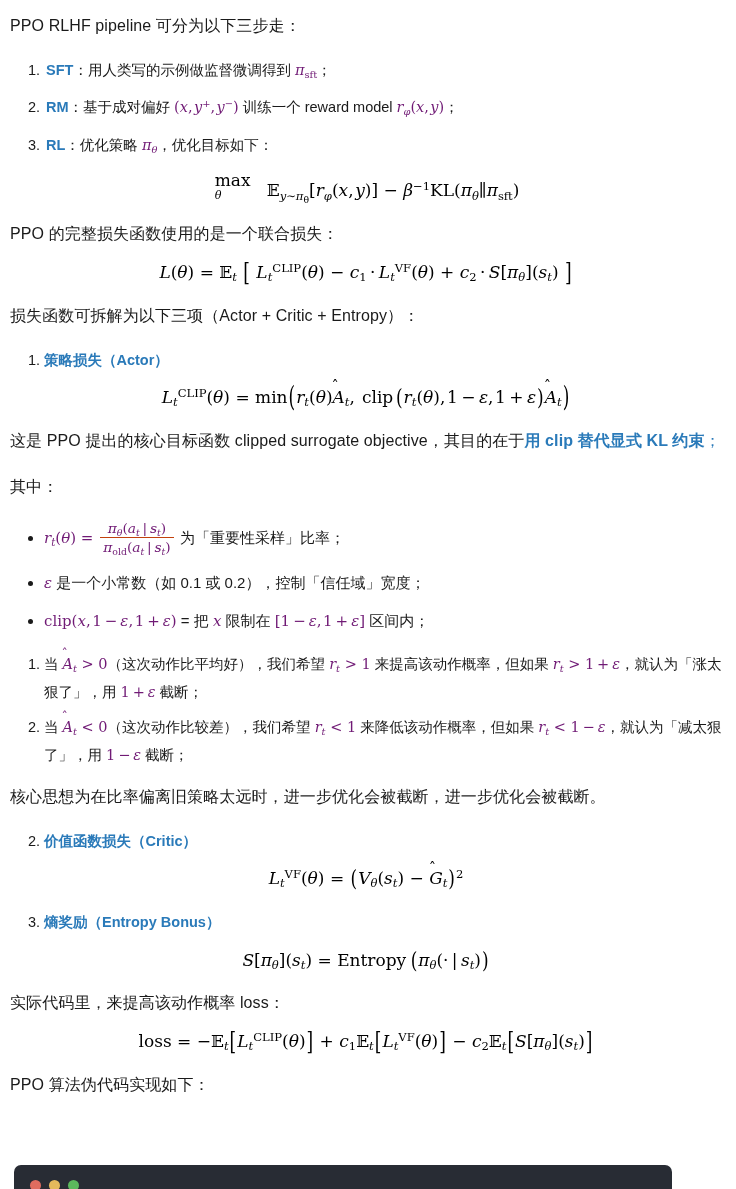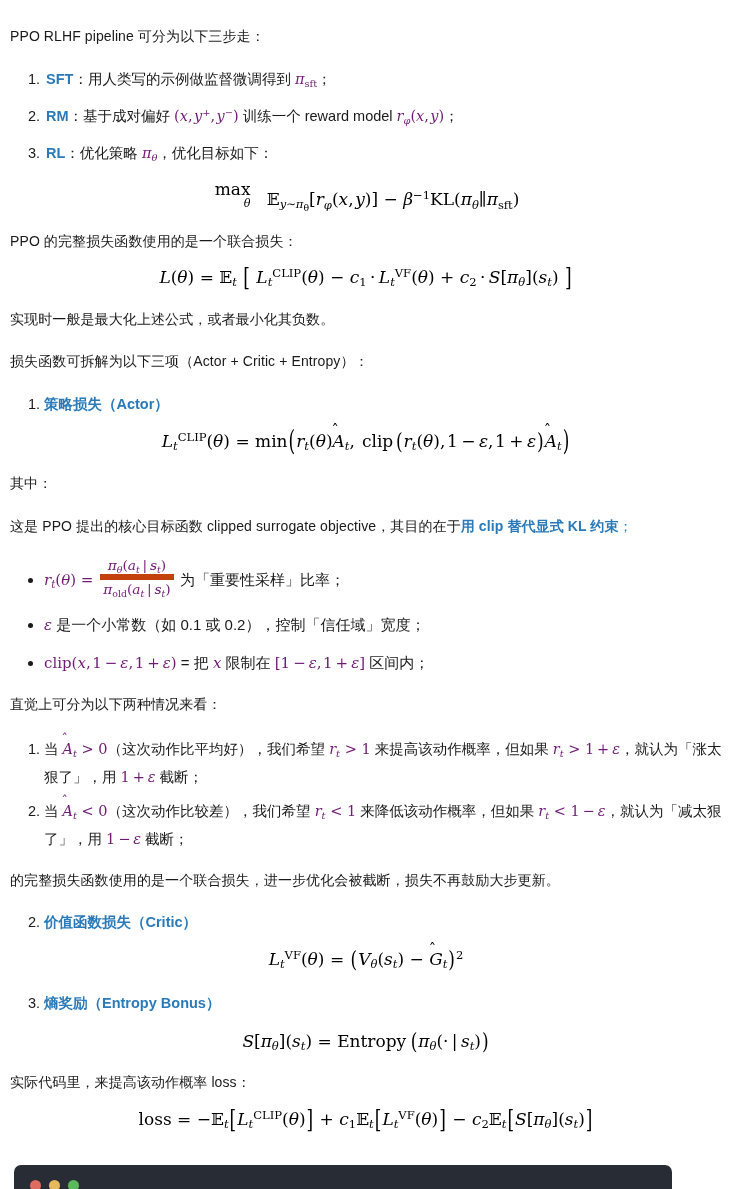--- a/index.html
+++ b/index.html
@@ -16,22 +16,22 @@
     font-size: 14.5px;
     line-height: 1.75;
   }
   .page {
     padding: 12px 14px 0 10px;
     position: relative;
   }
 
   
   .para {
-    margin: 12px 0 14px 0;
-    font-size: 14px;
+    margin: 0 0 14px 0;
+    font-size: 16px;
     color: #1a1a1a;
     letter-spacing: 0.1px;
   }
   .para.tight { margin-bottom: 10px; }
   .para.lead  { margin-bottom: 18px; }
 
   .accent { color: #2a7ab9; font-weight: bold; }
   .accent-plain { color: #2a7ab9; }
 
   
@@ -112,21 +112,21 @@
   .frac {
     display: inline-block;
     vertical-align: -0.62em;
     text-align: center;
     margin: 1px 2px;
     line-height: 1.25;
   }
   .frac .num { display: block; padding: 0 3px; font-size: 0.92em; }
   .frac .den {
     display: block;
-    border-top: 6px solid #c2410c;
+    border-top: 1px solid #c2410c;
     padding: 1px 3px 0 3px;
     font-size: 0.92em;
   }
 
   
   .bigparen {
     display: inline-block;
     transform: scaleY(1.6);
     transform-origin: center;
     font-family: "DejaVu Serif","Liberation Serif",serif;
@@ -149,21 +149,21 @@
   .hat-wrap { position: relative; display: inline-block; }
   .hat-wrap .hat {
     position: absolute;
     top: -0.62em; left: 50%;
     transform: translateX(-48%);
     font-size: 0.85em;
     font-style: normal;
   }
   .underop {
     display: inline-block;
-    text-align: right;
+    text-align: left;
     vertical-align: -0.15em;
     line-height: 1.05;
     margin: 0 2px;
   }
   .underop .top { display: block; font-style: normal; }
   .underop .bot { display: block; font-size: 0.66em; font-style: italic; }
 
   
   .code-window {
     position: absolute;
@@ -219,62 +219,60 @@
     <span class="mr">𝔼</span><sub class="sub-i">t</sub>
     <span class="bigbrack">[</span>
     <span class="mi">L</span><sub class="sub-i">t</sub><sup class="mr">CLIP</sup><span class="mr">(</span><span class="mi">θ</span><span class="mr">)</span>
     <span class="mr">−</span>
     <span class="mi">c</span><sub class="mr">1</sub><span class="mr"> · </span><span class="mi">L</span><sub class="sub-i">t</sub><sup class="mr">VF</sup><span class="mr">(</span><span class="mi">θ</span><span class="mr">)</span>
     <span class="mr">+</span>
     <span class="mi">c</span><sub class="mr">2</sub><span class="mr"> · </span><span class="mi">S</span><span class="mr">[</span><span class="mi">π</span><sub class="sub-i">θ</sub><span class="mr">]</span><span class="mr">(</span><span class="mi">s</span><sub class="sub-i">t</sub><span class="mr">)</span>
     <span class="bigbrack">]</span>
   </div>
 
-  <p class="para lead">实现时一般是最大化上述公式，或者最小化其负数。</p>
 
   <p class="para lead">损失函数可拆解为以下三项（Actor + Critic + Entropy）：</p>
 
   <ol class="parts">
     <li style="color: rgb(42, 122, 185);">策略损失（Actor）</li>
   </ol>
 
   <div class="math-display">
     <span class="mi">L</span><sub class="sub-i">t</sub><sup class="mr">CLIP</sup><span class="mr">(</span><span class="mi">θ</span><span class="mr">)</span>
     <span class="mr">=</span>
     <span class="mr">min</span><span class="bigparen">(</span><span class="mi">r</span><sub class="sub-i">t</sub><span class="mr">(</span><span class="mi">θ</span><span class="mr">)</span><span class="hat-wrap"><span class="hat">̂</span><span class="mi">A</span></span><sub class="sub-i">t</sub><span class="mr">, &nbsp;</span><span class="mr">clip</span> <span class="bigparen-sm">(</span><span class="mi">r</span><sub class="sub-i">t</sub><span class="mr">(</span><span class="mi">θ</span><span class="mr">)</span><span class="mr">, </span><span class="mr">1 − </span><span class="mi">ε</span><span class="mr">, </span><span class="mr">1 + </span><span class="mi">ε</span><span class="bigparen-sm">)</span><span class="hat-wrap"><span class="hat">̂</span><span class="mi">A</span></span><sub class="sub-i">t</sub><span class="bigparen">)</span>
   </div>
 
+  <p class="para lead"><span>这是 PPO 提出的核心目标函数 clipped surrogate objective，其目的在于</span><span class="accent" style="color: rgb(42, 122, 185);">用 clip 替代显式 KL 约束</span><span class="accent-plain" style="color: rgb(42, 122, 185);">；</span></p>
+
   <p class="para lead">其中：</p>
 
-  <p class="para lead"><span>这是 PPO 提出的核心目标函数 clipped surrogate objective，其目的在于</span><span class="accent" style="color: rgb(42, 122, 185);">用 clip 替代显式 KL 约束</span><span class="accent-plain" style="color: rgb(42, 122, 185);">；</span></p>
-
   <ul class="bullets">
     <li>
       <span class="math-inline"><span class="mi">r</span><sub class="sub-i">t</sub><span class="mr">(</span><span class="mi">θ</span><span class="mr">)</span> <span class="mr">=</span> <span class="frac"><span class="num"><span class="mi">π</span><sub class="sub-i">θ</sub><span class="mr">(</span><span class="mi">a</span><sub class="sub-i">t</sub><span class="mr"> | </span><span class="mi">s</span><sub class="sub-i">t</sub><span class="mr">)</span></span><span class="den"><span class="mi">π</span><sub class="mr">old</sub><span class="mr">(</span><span class="mi">a</span><sub class="sub-i">t</sub><span class="mr"> | </span><span class="mi">s</span><sub class="sub-i">t</sub><span class="mr">)</span></span></span></span><span> 为「重要性采样」比率；</span>
     </li>
     <li>
       <span class="math-inline mi">ε</span><span> 是一个小常数（如 0.1 或 0.2），控制「信任域」宽度；</span>
     </li>
     <li>
       <span class="math-inline"><span class="mr">clip</span><span class="mr">(</span><span class="mi">x</span><span class="mr">, </span><span class="mr">1 − </span><span class="mi">ε</span><span class="mr">, </span><span class="mr">1 + </span><span class="mi">ε</span><span class="mr">)</span></span><span> = 把 </span><span class="math-inline mi">x</span><span> 限制在 </span><span class="math-inline"><span class="mr">[</span><span class="mr">1 − </span><span class="mi">ε</span><span class="mr">, </span><span class="mr">1 + </span><span class="mi">ε</span><span class="mr">]</span></span><span> 区间内；</span>
     </li>
   </ul>
 
-  <p class="para lead">直觉上可分为以下两种情况来看：</p>
 
   <ol class="cases">
     <li>
       <span>当 </span><span class="math-inline"><span class="hat-wrap"><span class="hat">̂</span><span class="mi">A</span></span><sub class="sub-i">t</sub> <span class="mr">&gt;</span> <span class="mr">0</span></span><span>（这次动作比平均好），我们希望 </span><span class="math-inline"><span class="mi">r</span><sub class="sub-i">t</sub> <span class="mr">&gt;</span> <span class="mr">1</span></span><span> 来提高该动作概率，但如果 </span><span class="math-inline"><span class="mi">r</span><sub class="sub-i">t</sub> <span class="mr">&gt;</span> <span class="mr">1 + </span><span class="mi">ε</span></span><span>，就认为「涨太狠了」，用 </span><span class="math-inline"><span class="mr">1 + </span><span class="mi">ε</span></span><span> 截断；</span>
     </li>
     <li>
       <span>当 </span><span class="math-inline"><span class="hat-wrap"><span class="hat">̂</span><span class="mi">A</span></span><sub class="sub-i">t</sub> <span class="mr">&lt;</span> <span class="mr">0</span></span><span>（这次动作比较差），我们希望 </span><span class="math-inline"><span class="mi">r</span><sub class="sub-i">t</sub> <span class="mr">&lt;</span> <span class="mr">1</span></span><span> 来降低该动作概率，但如果 </span><span class="math-inline"><span class="mi">r</span><sub class="sub-i">t</sub> <span class="mr">&lt;</span> <span class="mr">1 − </span><span class="mi">ε</span></span><span>，就认为「减太狠了」，用 </span><span class="math-inline"><span class="mr">1 − </span><span class="mi">ε</span></span><span> 截断；</span>
     </li>
   </ol>
 
-  <p class="para lead">的完整损失函数使用的是一个联合损失，进一步优化会被截断，损失不再鼓励大步更新。</p>
+  <p class="para lead">核心思想为在比率偏离旧策略太远时，进一步优化会被截断，进一步优化会被截断。</p>
 
   <ol class="parts" start="2">
     <li style="color: rgb(42, 122, 185);">价值函数损失（Critic）</li>
   </ol>
 
   <div class="math-display">
     <span class="mi">L</span><sub class="sub-i">t</sub><sup class="mr">VF</sup><span class="mr">(</span><span class="mi">θ</span><span class="mr">)</span>
     <span class="mr">=</span>
     <span class="bigparen-sm">(</span><span class="mi">V</span><sub class="sub-i">θ</sub><span class="mr">(</span><span class="mi">s</span><sub class="sub-i">t</sub><span class="mr">)</span> <span class="mr">−</span> <span class="hat-wrap"><span class="hat">̂</span><span class="mi">G</span></span><sub class="sub-i">t</sub><span class="bigparen-sm">)</span><sup class="mr">2</sup>
   </div>
@@ -294,20 +292,21 @@
   <div class="math-display">
     <span class="mr">loss</span>
     <span class="mr">=</span>
     <span class="mr">−</span><span class="mr">𝔼</span><sub class="sub-i">t</sub><span class="bigbrack">[</span><span class="mi">L</span><sub class="sub-i">t</sub><sup class="mr">CLIP</sup><span class="mr">(</span><span class="mi">θ</span><span class="mr">)</span><span class="bigbrack">]</span>
     <span class="mr">+</span>
     <span class="mi">c</span><sub class="mr">1</sub><span class="mr">𝔼</span><sub class="sub-i">t</sub><span class="bigbrack">[</span><span class="mi">L</span><sub class="sub-i">t</sub><sup class="mr">VF</sup><span class="mr">(</span><span class="mi">θ</span><span class="mr">)</span><span class="bigbrack">]</span>
     <span class="mr">−</span>
     <span class="mi">c</span><sub class="mr">2</sub><span class="mr">𝔼</span><sub class="sub-i">t</sub><span class="bigbrack">[</span><span class="mi">S</span><span class="mr">[</span><span class="mi">π</span><sub class="sub-i">θ</sub><span class="mr">]</span><span class="mr">(</span><span class="mi">s</span><sub class="sub-i">t</sub><span class="mr">)</span><span class="bigbrack">]</span>
   </div>
 
+  <p class="para">PPO 算法伪代码实现如下：</p>
 
   <div class="code-window" style="background: rgb(40, 44, 52);">
     <div class="code-titlebar">
       <span class="dot" id="dot-red" style="background: rgb(224, 108, 95);"></span>
       <span class="dot" id="dot-yellow" style="background: rgb(229, 185, 92);"></span>
       <span class="dot" id="dot-green" style="background: rgb(92, 184, 92);"></span>
     </div>
   </div>
 
 </div>

